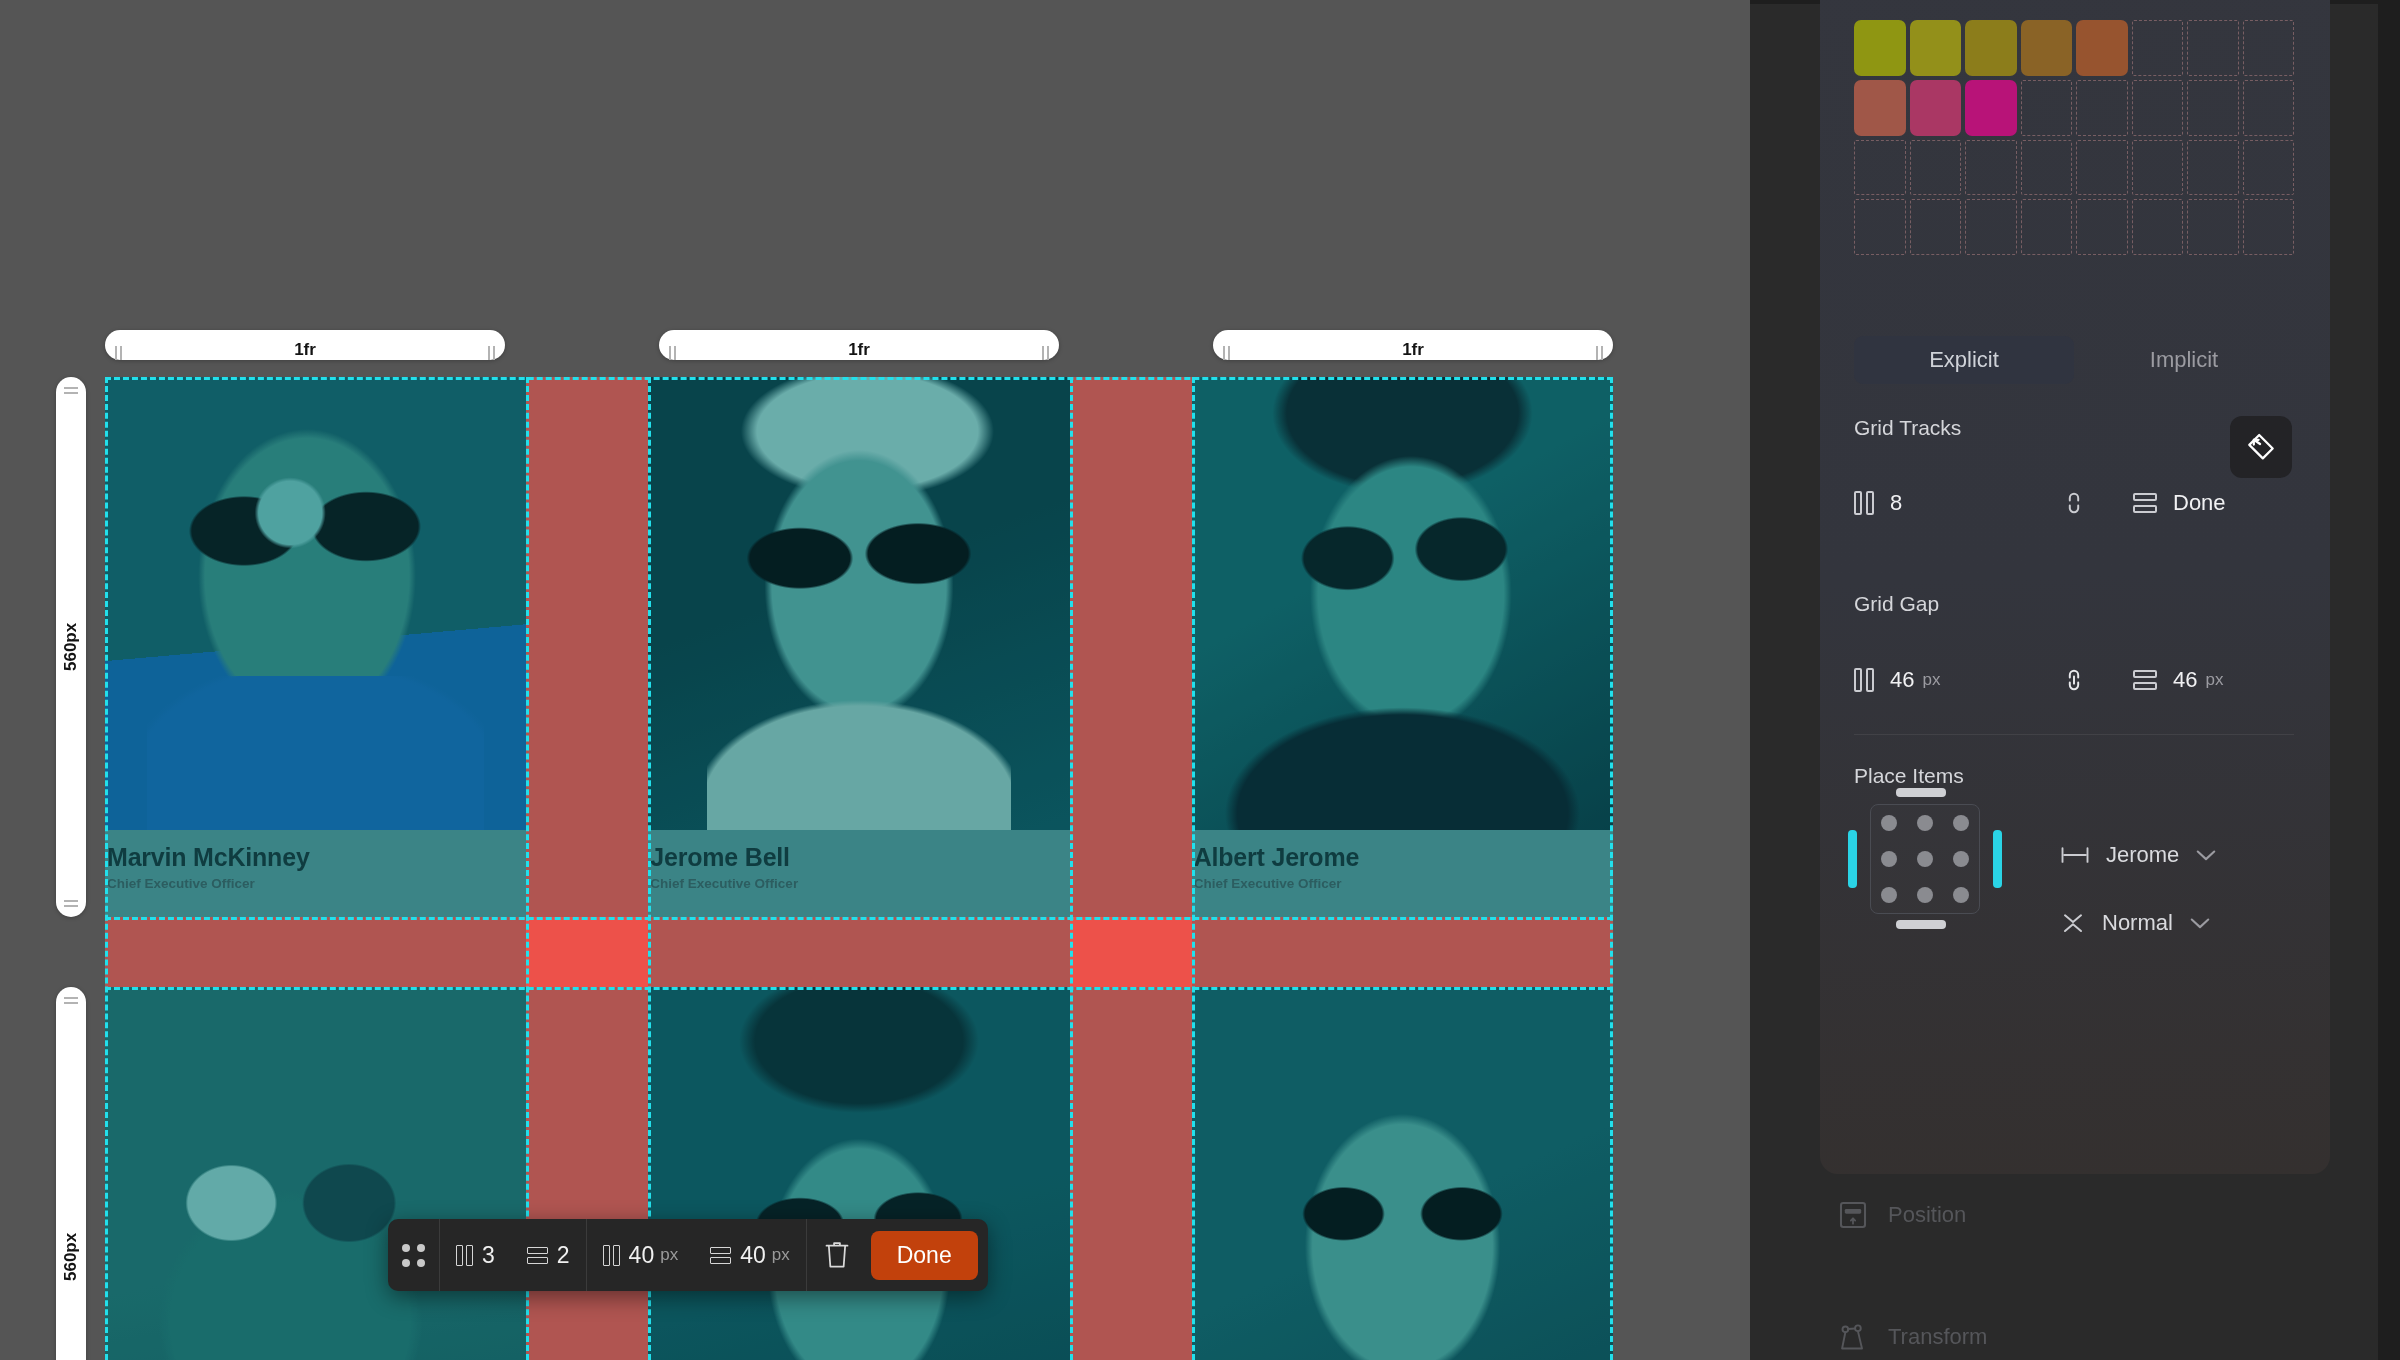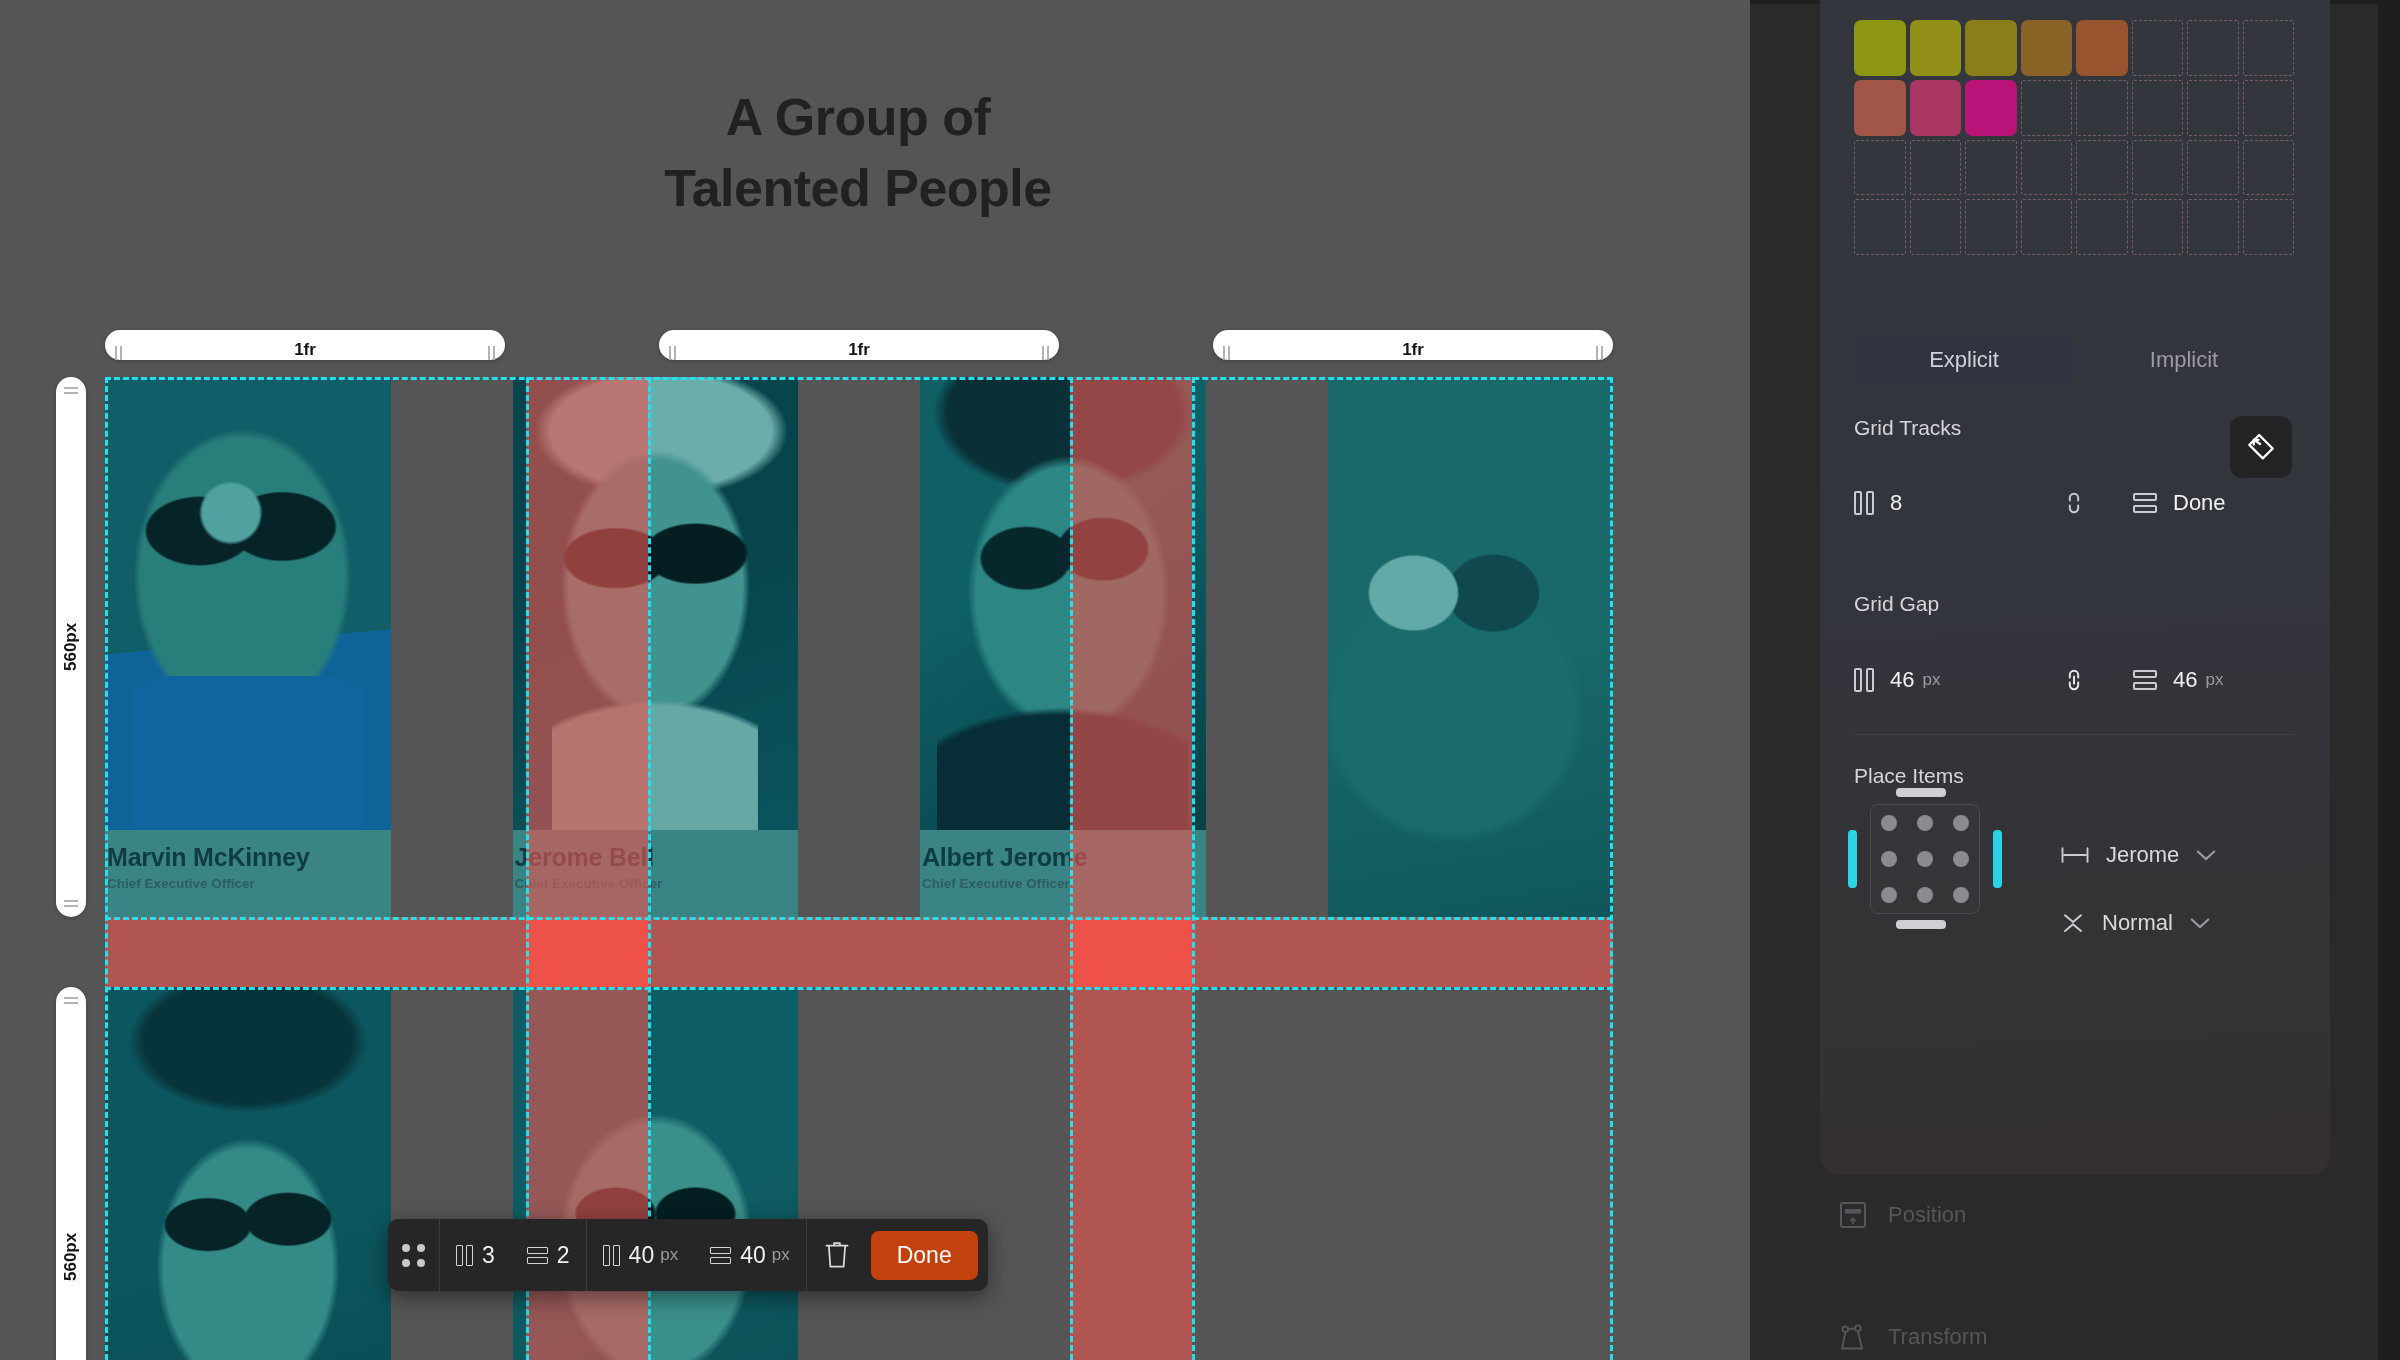--- a/index.html
+++ b/index.html
@@ -33,21 +33,21 @@
   
   #grid-region {
     position: absolute; left: 105px; top: 377px;
     width: 1508px; height: 983px;
   }
 
   .photo-grid {
     position: absolute; left: 0; top: 0;
     width: 1508px; height: 983px;
     display: grid;
-    grid-template-columns: 1fr 1fr 1fr 1fr;
+    grid-template-columns: 1fr 1fr 1fr;
     grid-template-rows: 540px 540px;
     column-gap: 122px;
     row-gap: 70px;
   }
 
   .card { position: relative; overflow: hidden; background: #2b6f72; }
   .card-photo {
     position: absolute; left: 0; top: 0; right: 0; height: 453px;
     overflow: hidden;
   }
@@ -314,22 +314,20 @@
   }
   .outer-row .or-label { font-size: 22px; color: #55565a; }
 </style>
 </head>
 <body>
 
 <div id="app">
 
   <div id="canvas">
 
-    <div id="page-heading">A Group of
-Talented People</div>
 
     <div class="col-pill" style="left:105px; width:400px;">
       <span class="grip-v">
           <i></i>
           <i></i>
         </span>
       <span class="lbl">1fr</span>
       <span class="grip-v">
           <i></i>
           <i></i>

